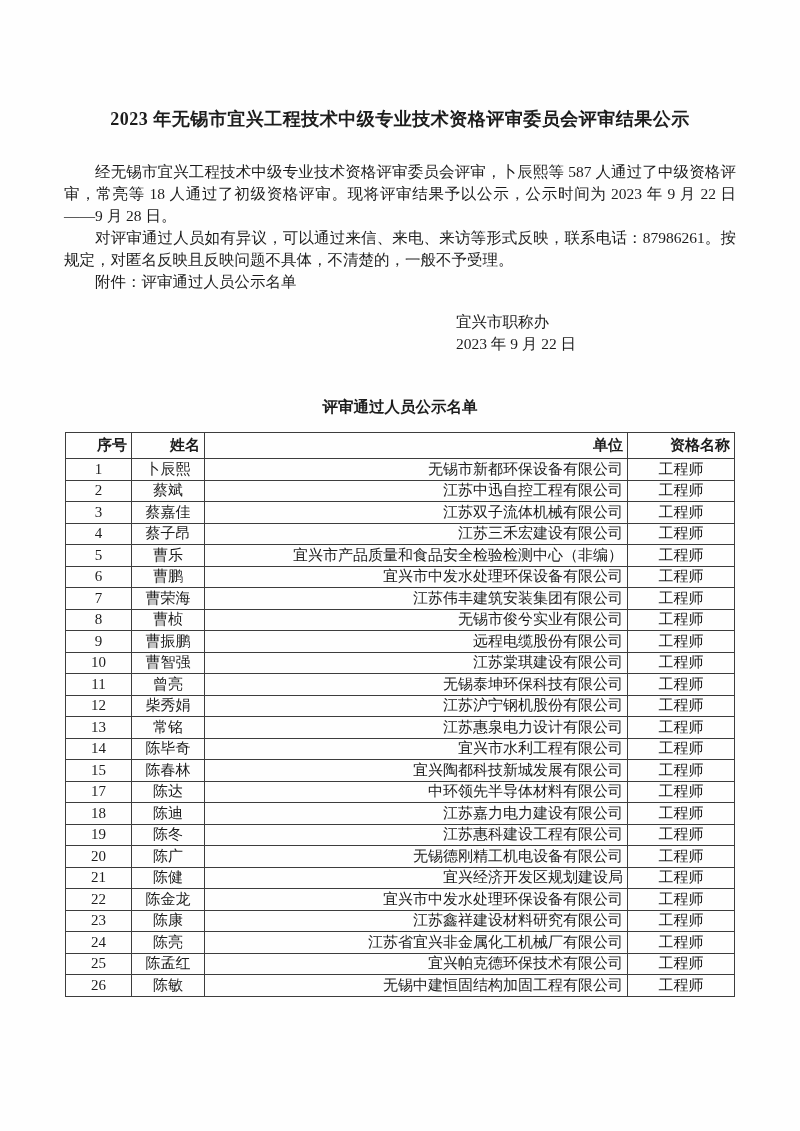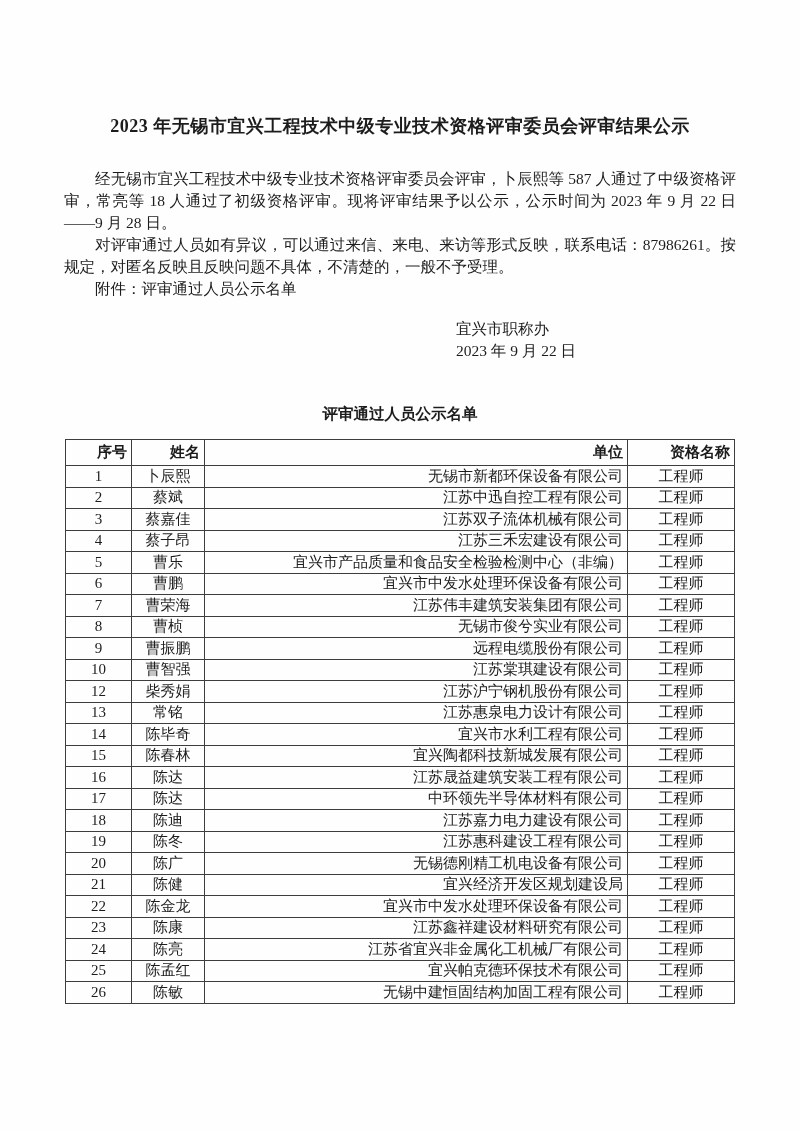--- a/index.html
+++ b/index.html
@@ -4,21 +4,21 @@
 <style>
   * { margin:0; padding:0; box-sizing:border-box; }
   html,body { background:#9a9a9a; }
   body { display:flex; justify-content:center; }
   .page {
     position:relative;
     width:800px; height:1131px;
     background:#fefefe;
     color:#1c1c1c;
     font-family:"Liberation Serif","DejaVu Serif",serif;
-    padding:12px 64px;
+    padding:5px 64px;
     overflow:hidden;
   }
   .doc-title {
     margin-top:102px;
     text-align:center;
     font-size:18px;
     font-weight:bold;
     letter-spacing:0.5px;
   }
   .body-text { margin-top:30px; font-size:15.5px; line-height:22px; }
@@ -141,20 +141,26 @@
           <td class="c2">远程电缆股份有限公司</td>
           <td class="c3">工程师</td>
         </tr>
         <tr>
           <td class="c0">10</td>
           <td class="c1">曹智强</td>
           <td class="c2">江苏棠琪建设有限公司</td>
           <td class="c3">工程师</td>
         </tr>
         <tr>
+          <td class="c0">11</td>
+          <td class="c1">曾亮</td>
+          <td class="c2">无锡泰坤环保科技有限公司</td>
+          <td class="c3">工程师</td>
+        </tr>
+        <tr>
           <td class="c0">12</td>
           <td class="c1">柴秀娟</td>
           <td class="c2">江苏沪宁钢机股份有限公司</td>
           <td class="c3">工程师</td>
         </tr>
         <tr>
           <td class="c0">13</td>
           <td class="c1">常铭</td>
           <td class="c2">江苏惠泉电力设计有限公司</td>
           <td class="c3">工程师</td>
@@ -165,26 +171,20 @@
           <td class="c2">宜兴市水利工程有限公司</td>
           <td class="c3">工程师</td>
         </tr>
         <tr>
           <td class="c0">15</td>
           <td class="c1">陈春林</td>
           <td class="c2">宜兴陶都科技新城发展有限公司</td>
           <td class="c3">工程师</td>
         </tr>
         <tr>
-          <td class="c0">16</td>
-          <td class="c1">陈达</td>
-          <td class="c2">江苏晟益建筑安装工程有限公司</td>
-          <td class="c3">工程师</td>
-        </tr>
-        <tr>
           <td class="c0">17</td>
           <td class="c1">陈达</td>
           <td class="c2">中环领先半导体材料有限公司</td>
           <td class="c3">工程师</td>
         </tr>
         <tr>
           <td class="c0">18</td>
           <td class="c1">陈迪</td>
           <td class="c2">江苏嘉力电力建设有限公司</td>
           <td class="c3">工程师</td>

